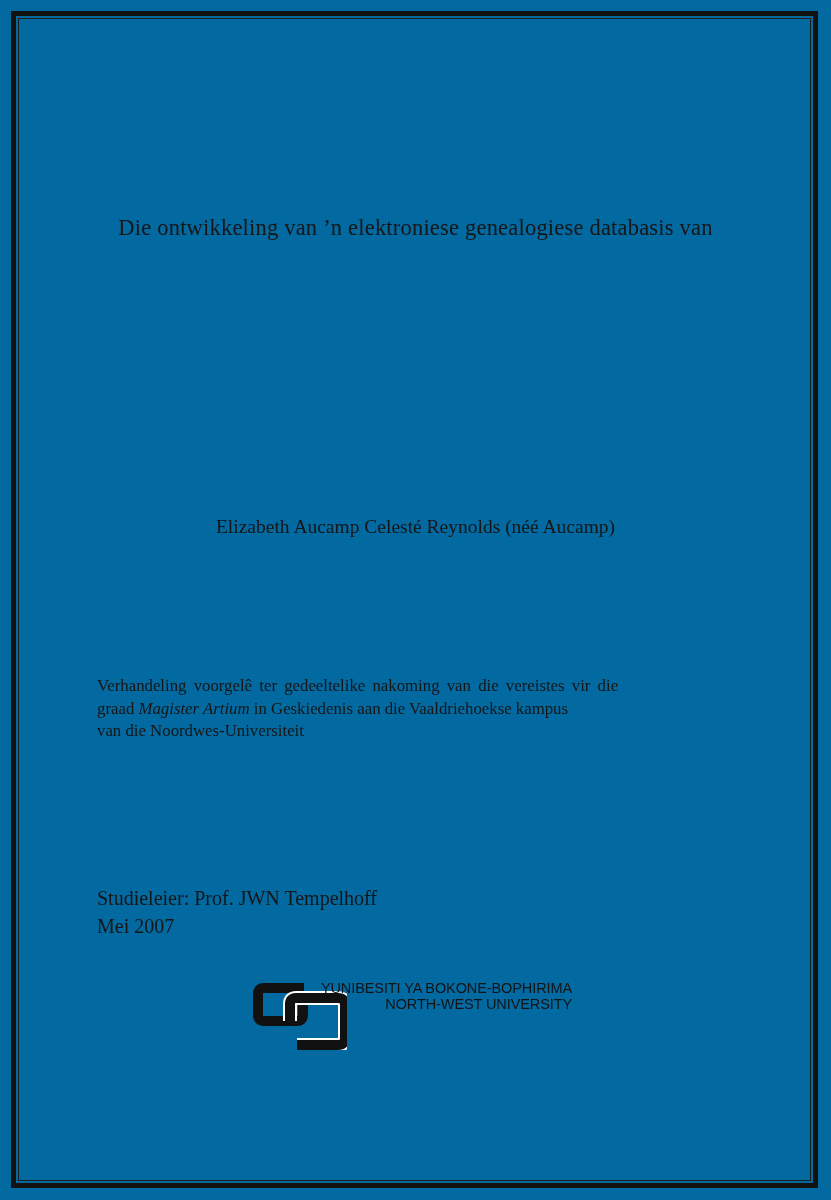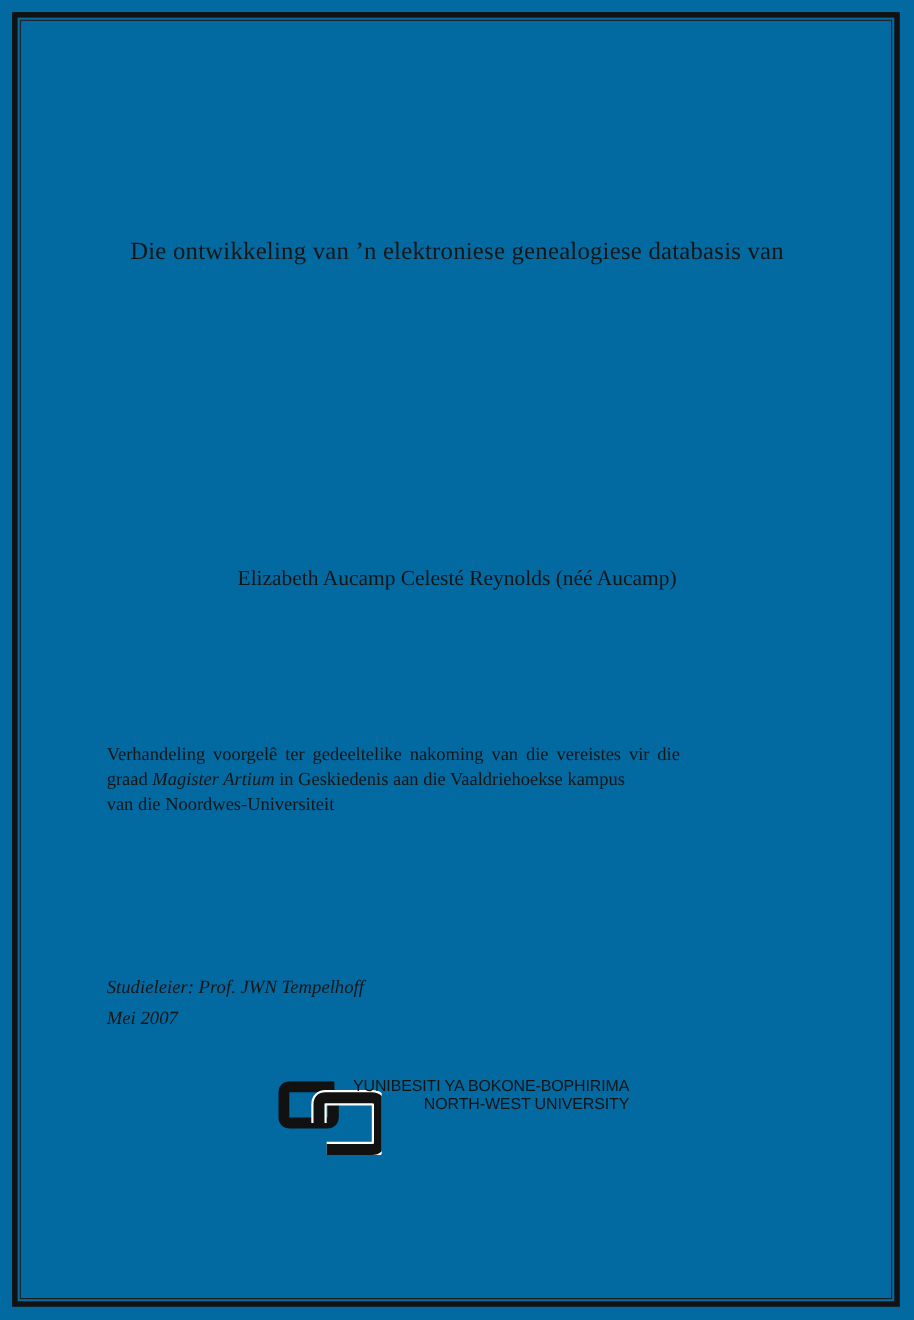--- a/index.html
+++ b/index.html
@@ -57,24 +57,23 @@
     line-height: 22.5px;
     margin-top: 28px;
   }
   .statement .justified { word-spacing: 3px; white-space: nowrap; }
   .statement .plain { white-space: nowrap; }
   .statement .it { font-style: italic; }
   .supervisor-block {
     position: absolute;
     left: 97px;
     top: 884px;
-    font-size: 17px;
+    font-size: 20px;
     line-height: 28px;
     white-space: nowrap;
-    font-style: italic;
   }
   .logo {
     position: absolute;
     left: 253px;
     top: 980px;
   }
   .logo-mark {
     position: absolute;
     left: 0; top: 3px;
   }

